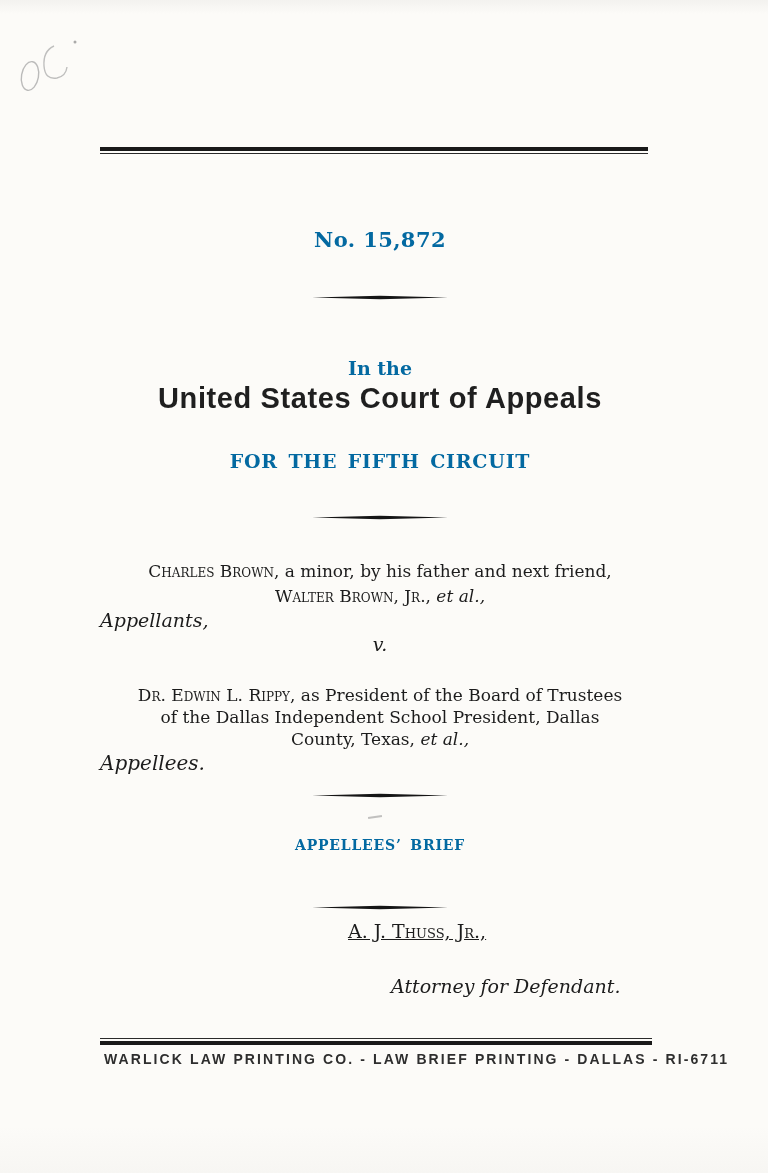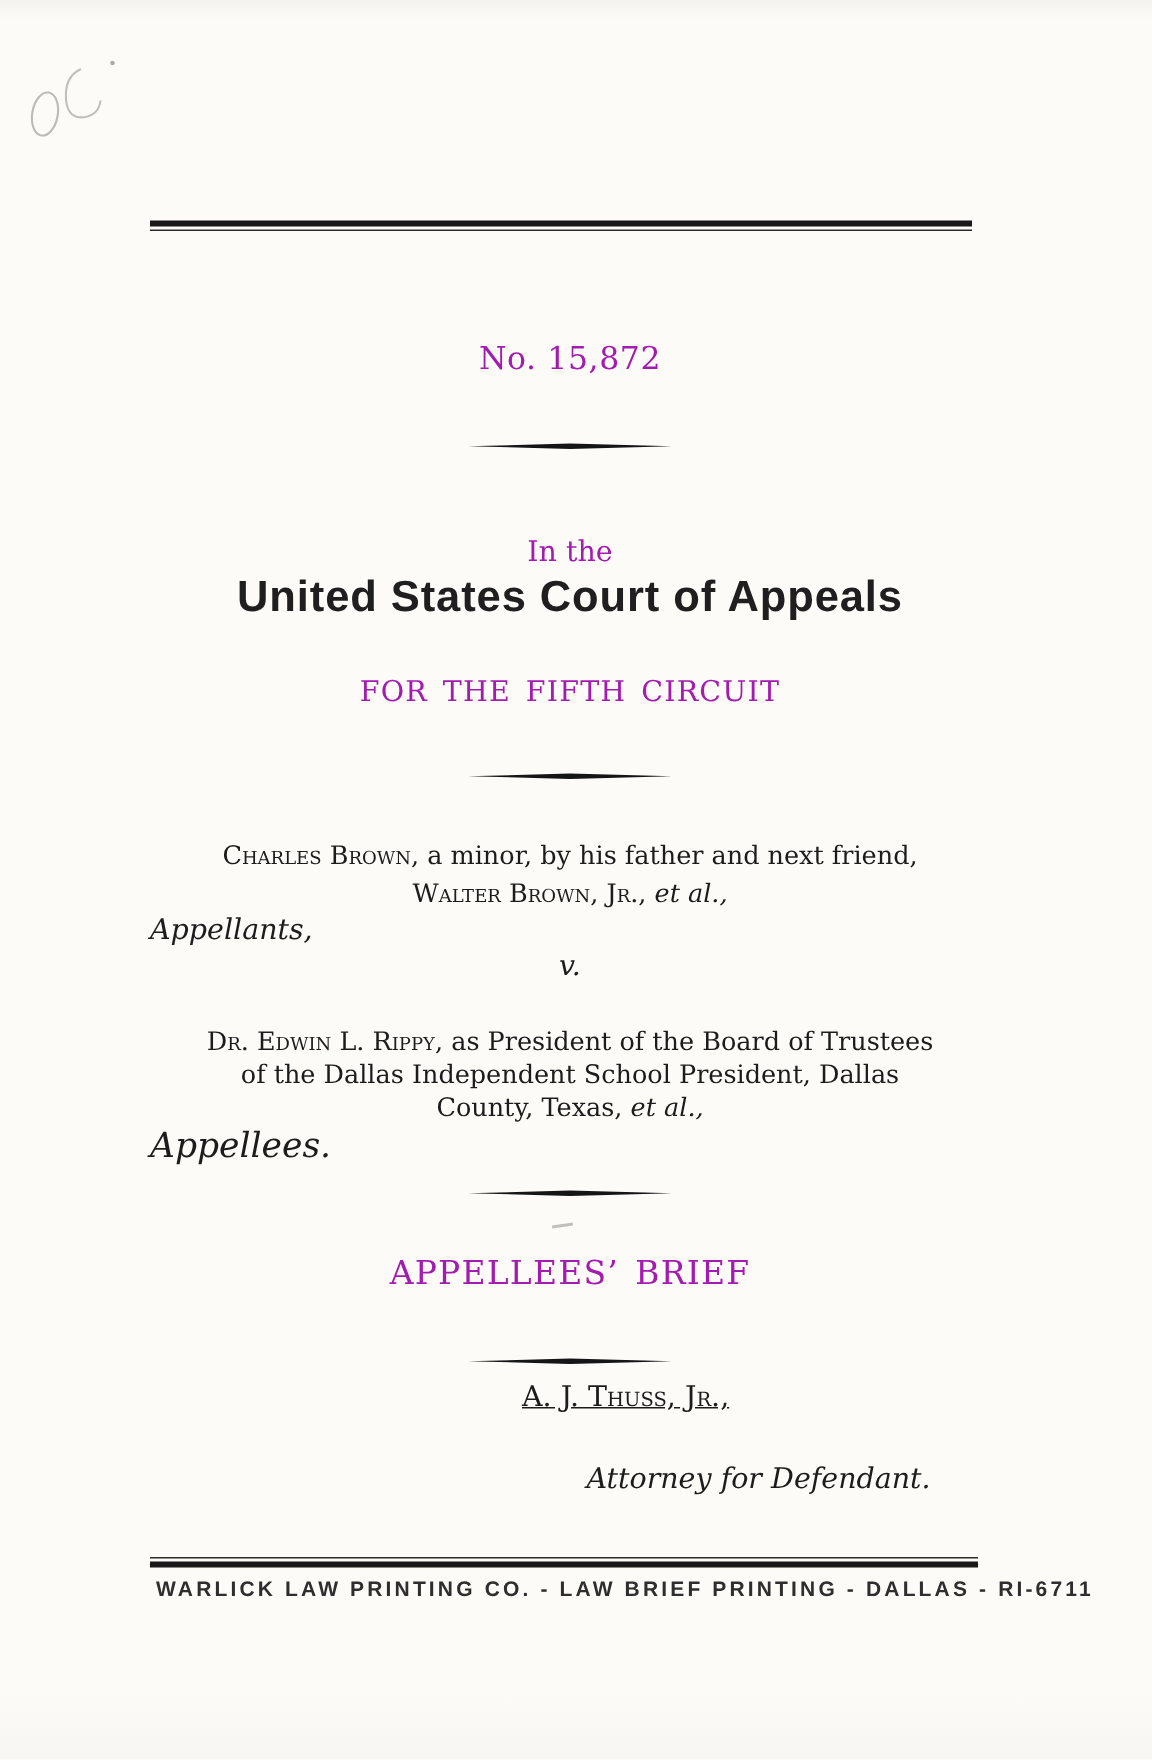--- a/index.html
+++ b/index.html
@@ -21,21 +21,21 @@
     width: 560px;
     text-align: center;
     white-space: nowrap;
   }
   .right-line {
     left: 100px;
     width: 552px;
     text-align: left;
     white-space: nowrap;
   }
-  .serif-bold { font-weight: 400; color: #a21caf; }
+  .serif-bold { font-weight: 700; color: #0369a1; }
   .body-text { font-size: 17px; line-height: 1.2; }
   .sc { font-variant: small-caps; }
   .it { font-style: italic; }
 
   .case-number {
     top: 227px;
     font-size: 21px;
     letter-spacing: 0.4px;
   }
   .court-intro {
@@ -51,21 +51,21 @@
     color: #1f1f1f;
   }
   .court-circuit {
     top: 450px;
     font-size: 19px;
     letter-spacing: 0.8px;
     word-spacing: 3px;
   }
   .brief-title {
     top: 837px;
-    font-size: 22px;
+    font-size: 14px;
     letter-spacing: 0.8px;
     word-spacing: 3px;
   }
 
   
   .double-rule { left: 100px; width: 548px; }
   .double-rule .thick { height: 3.5px; background: #191919; }
   .double-rule .gap   { height: 2.5px; }
   .double-rule .thin  { height: 1.3px; background: #2a2a2a; }
   .rule-top { top: 147px; }
@@ -83,21 +83,21 @@
   .taper-4 { top: 905px; }
 
   
   .app-line-1 { top: 561px; }
   .app-line-2 { top: 586px; }
   .appellants-designation { top: 609px; font-size: 19px; padding-right: 2px; }
   .versus { top: 633px; font-size: 19px; }
   .apl-line-1 { top: 685px; }
   .apl-line-2 { top: 707px; }
   .apl-line-3 { top: 729px; }
-  .appellees-designation { top: 751px; font-size: 23px; padding-right: 2px; }
+  .appellees-designation { top: 751px; font-size: 20px; padding-right: 2px; }
 
   
   .attorney-name { left: 348px; top: 920px; font-size: 19px; white-space: nowrap; text-decoration: underline; }
   .attorney-role { left: 391px; top: 975px; font-size: 19px; white-space: nowrap; }
 
   
   .printer-credit {
     top: 1051px;
     left: 104px;
     width: 552px;

